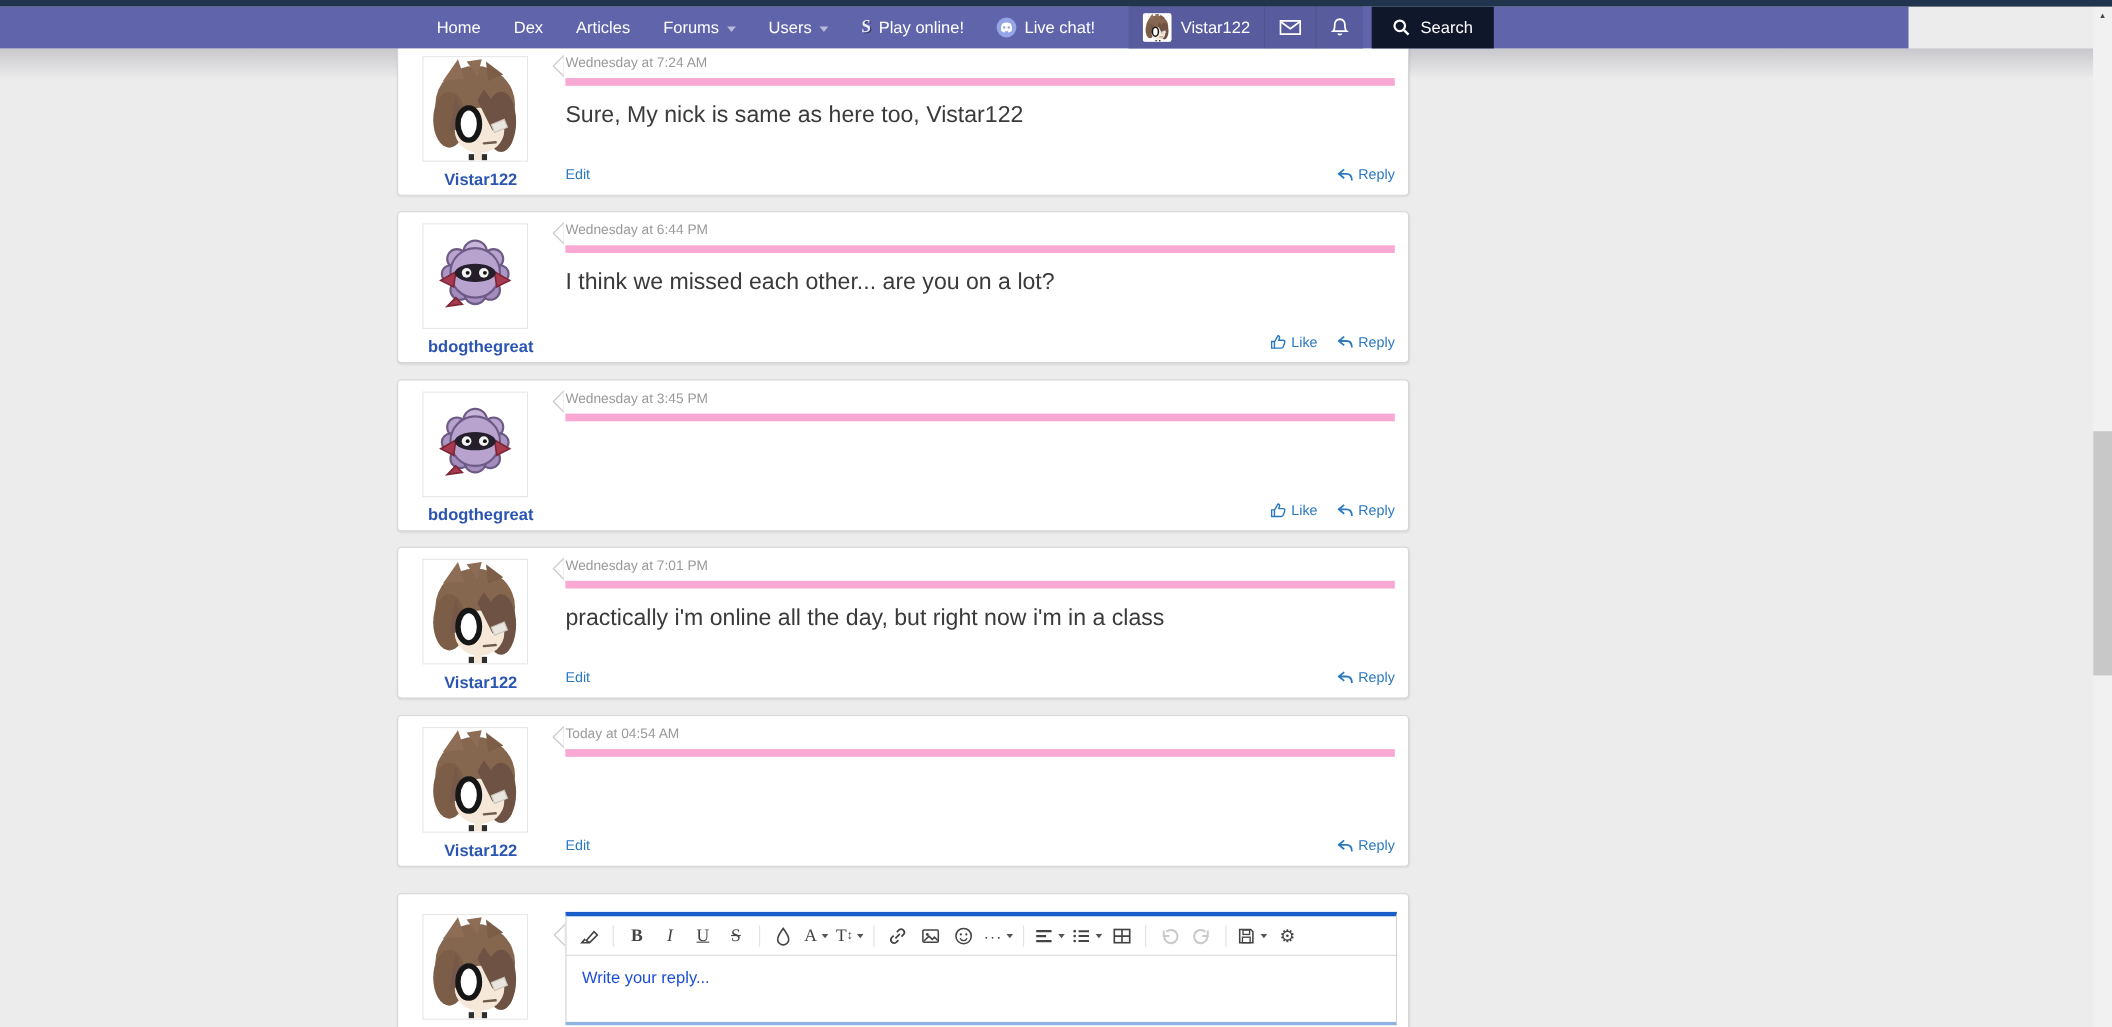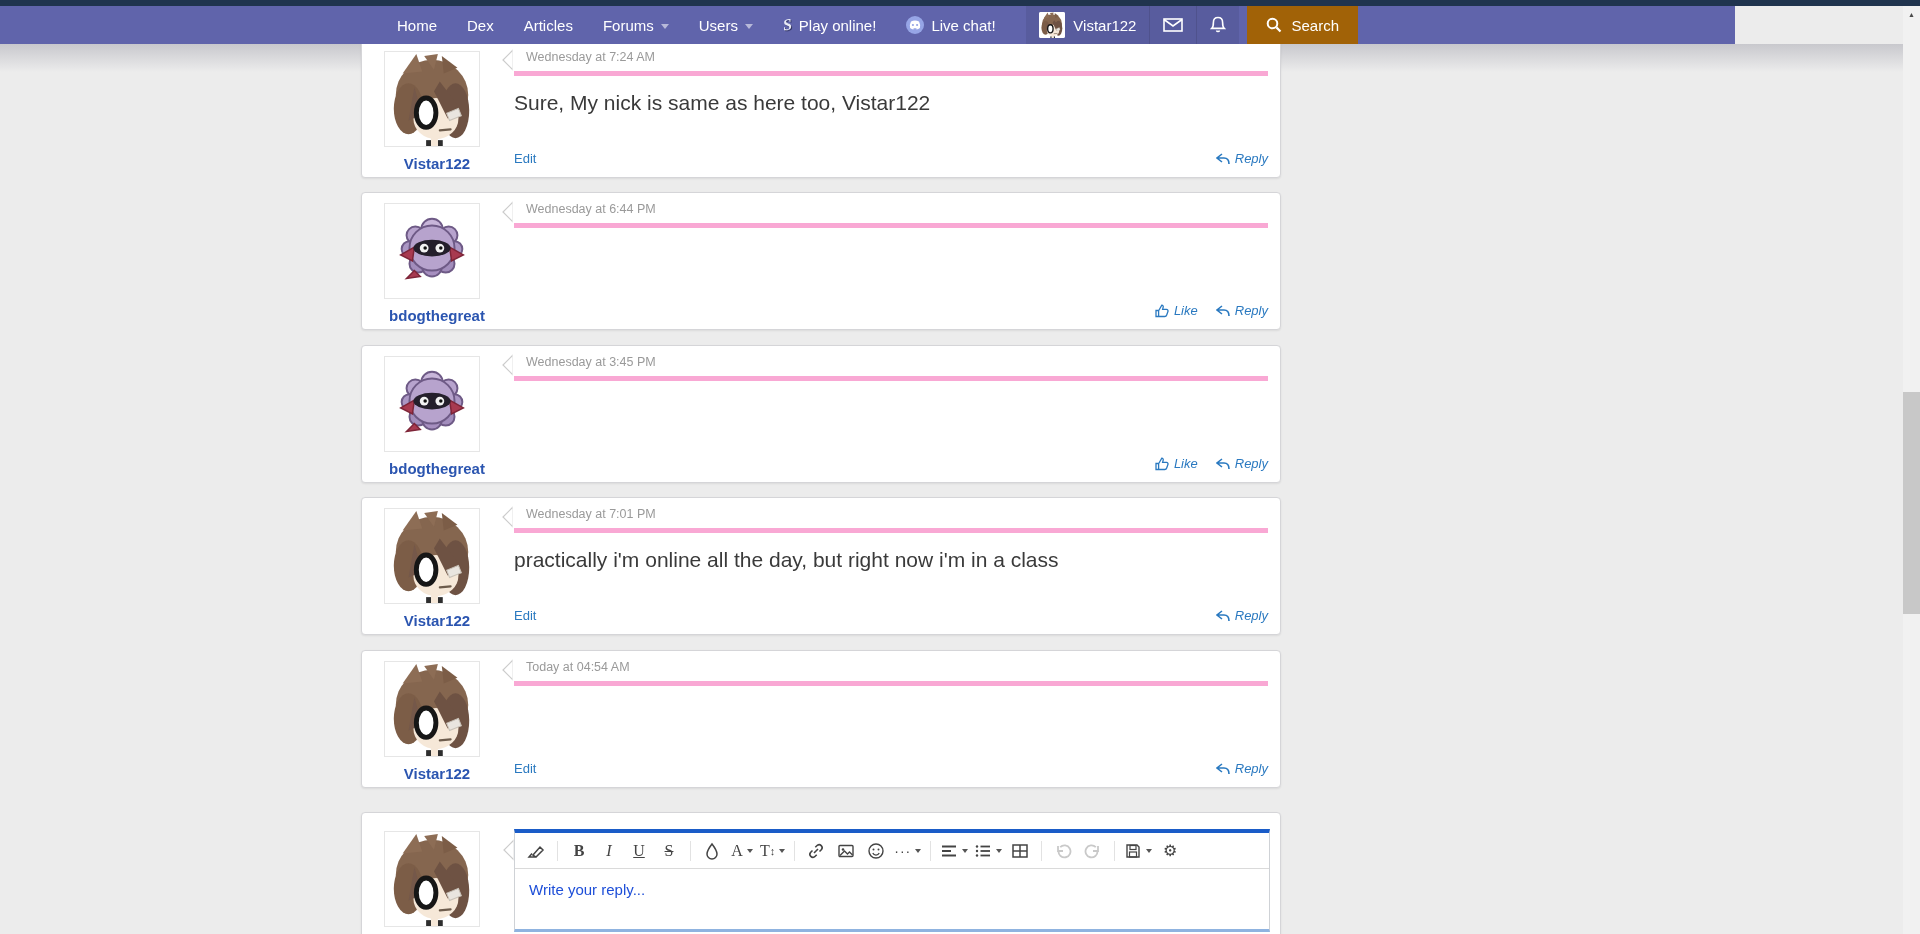--- a/index.html
+++ b/index.html
@@ -17,39 +17,39 @@
   .nav-caret{width:0;height:0;border-left:4px solid transparent;border-right:4px solid transparent;
     border-top:5px solid rgba(255,255,255,.55);margin-top:2px;}
   .ps-glyph{font-style:italic;font-weight:bold;font-family:"Liberation Serif",serif;
     color:#e9ebf5;text-shadow:1px 1px 0 rgba(40,42,80,.8);display:inline-block;transform:rotate(-8deg);font-size:16px;}
   .discord-circle{width:18px;height:18px;border-radius:50%;background:#96a5e6;display:flex;align-items:center;justify-content:center;}
   .nav-right{position:absolute;right:377px;top:0;height:100%;display:flex;align-items:stretch;}
   .nav-user-panel{background:#585c9e;display:flex;align-items:stretch;}
   .nav-cell{display:flex;align-items:center;padding:0 13px;gap:8px;cursor:pointer;border-left:1px solid rgba(0,0,0,.10);}
   .nav-cell:first-child{border-left:none;}
   .mini-avatar{width:26px;height:26px;border-radius:2px;overflow:hidden;background:#fff;}
-  .search-btn{margin-left:8px;background:#a16207;display:flex;align-items:center;gap:9px;padding:0 19px;cursor:pointer;}
+  .search-btn{margin-left:8px;background:#0f172a;display:flex;align-items:center;gap:9px;padding:0 19px;cursor:pointer;}
   .page-fade{position:absolute;left:0;top:44px;width:1903px;height:28px;
     background:linear-gradient(#c8c8cd,#ececec);z-index:1;}
   
   .card{position:absolute;left:361px;width:920px;height:138px;background:#fff;
     border:1px solid #d5d5d8;border-radius:4px;box-shadow:0 1px 2px rgba(0,0,0,.08);z-index:5;box-sizing:border-box;}
   .avatar-box{position:absolute;left:22px;top:10px;width:96px;height:96px;background:#fff;
     border:1px solid #e6e6e6;box-sizing:border-box;cursor:pointer;}
   .avatar-box svg{display:block;width:100%;height:100%;}
   .username{position:absolute;left:0;top:114px;width:150px;text-align:center;
     font-weight:bold;font-size:15px;color:#2b55b0;cursor:pointer;}
   .msg-main{position:absolute;left:152px;right:12px;top:0;bottom:0;}
   .msg-arrow{position:absolute;left:-12px;top:8px;}
-  .msg-header{padding:9px 12px 7px;border-bottom:5px solid #f9a8d4;font-size:12.5px;color:#9a9a9a;cursor:pointer;}
+  .msg-header{padding:9px 0 7px;border-bottom:7px solid #f9a8d4;font-size:12.5px;color:#9a9a9a;cursor:pointer;}
   .msg-text{margin-top:13px;font-size:21px;color:#3a3a3a;line-height:1.35;}
   .msg-footer{position:absolute;left:0;right:0;bottom:11px;font-size:13px;
     display:flex;justify-content:space-between;}
   .action{color:#2a79c0;cursor:pointer;display:inline-flex;align-items:center;gap:5px;}
-  .footer-right{display:flex;gap:18px;font-style:italic;}
+  .footer-right{display:flex;gap:18px;}
   
   .editor-card{top:812px;height:160px;}
   .editor-box{position:absolute;left:152px;right:10px;top:16px;background:#fff;
     border:1px solid #cfd2d6;border-top:4px solid #1a5cc8;border-bottom:3px solid #8fb3e0;box-sizing:border-box;}
   .toolbar{height:35px;display:flex;align-items:center;padding:0 6px;border-bottom:1px solid #dadada;color:#444;}
   .tb-btn{min-width:24px;height:26px;display:flex;align-items:center;justify-content:center;
     margin:0 3px;cursor:pointer;font-size:16px;}
   .tb-letter{font-family:"Liberation Serif",serif;font-size:16px;line-height:1;}
   .tb-sep{width:1px;height:20px;background:#e2e2e2;margin:0 6px;}
   .tb-caret{width:0;height:0;border-left:3.5px solid transparent;border-right:3.5px solid transparent;
@@ -283,20 +283,21 @@
       <svg viewBox="0 0 96 96">
         <use href="#sym-forre"></use>
       </svg>
     </div>
   <div class="username">bdogthegreat</div>
   <div class="msg-main">
     <svg class="msg-arrow" width="12" height="22">
         <use href="#sym-arrow"></use>
       </svg>
     <div class="msg-header">Wednesday at 6:44 PM</div>
+    <div class="msg-text">I think we missed each other... are you on a lot?</div>
     <div class="msg-footer">
       <span></span>
       <span class="footer-right">
         <span class="action">
             <svg width="14" height="14">
               <use href="#sym-like"></use>
             </svg>
             <span>Like</span>
           </span>
         <span class="action">

